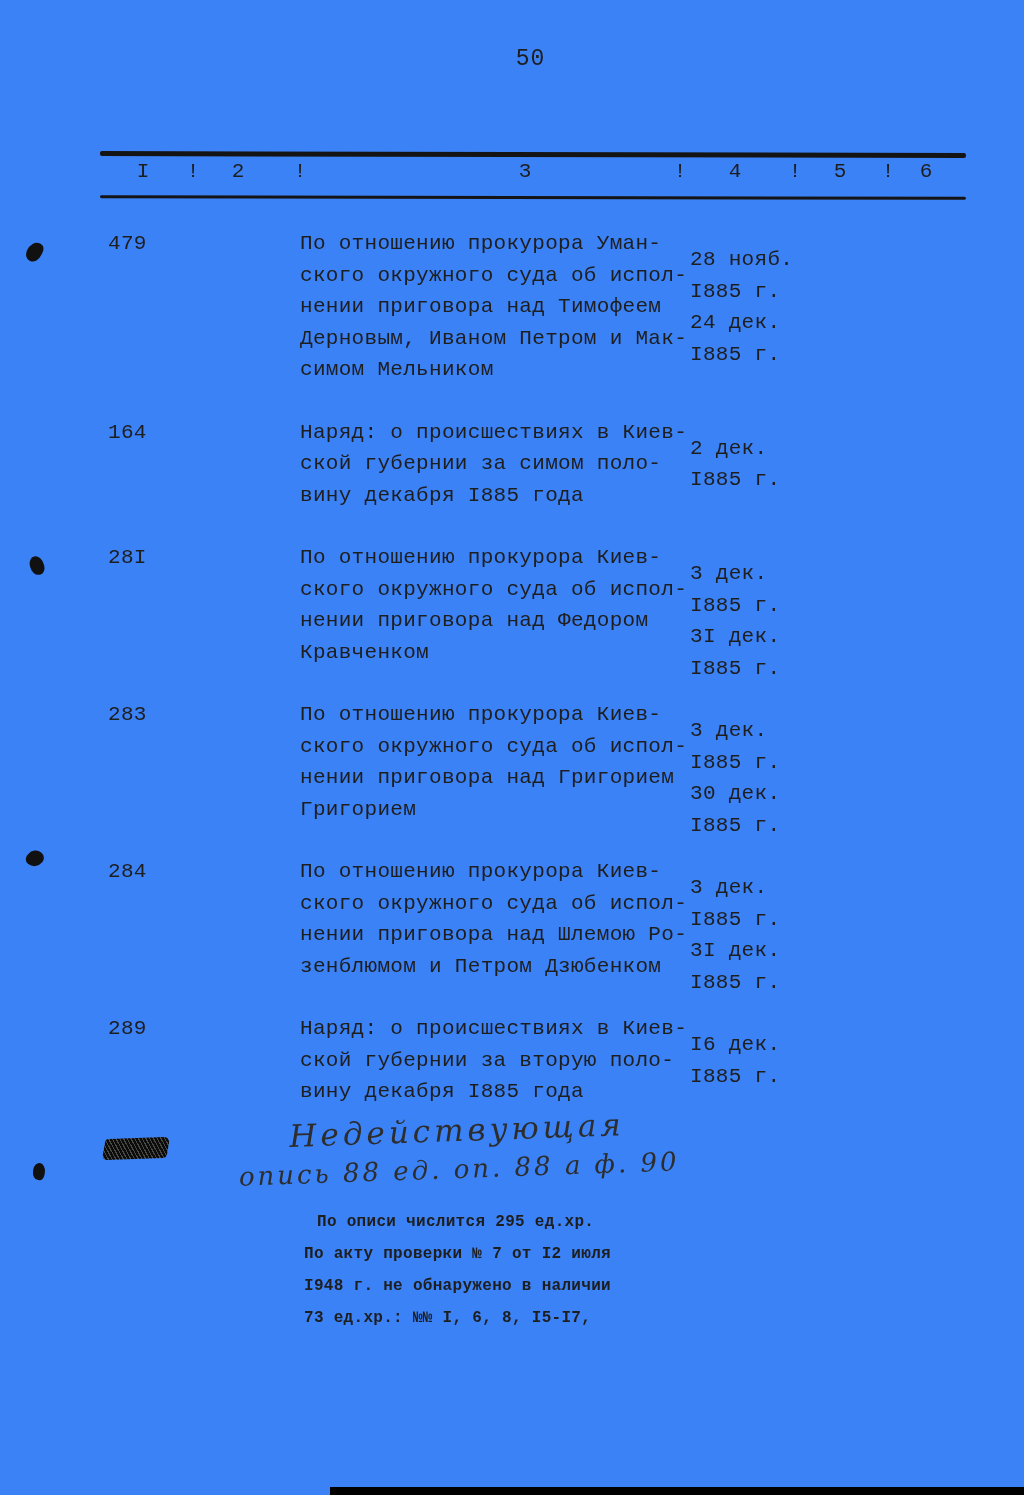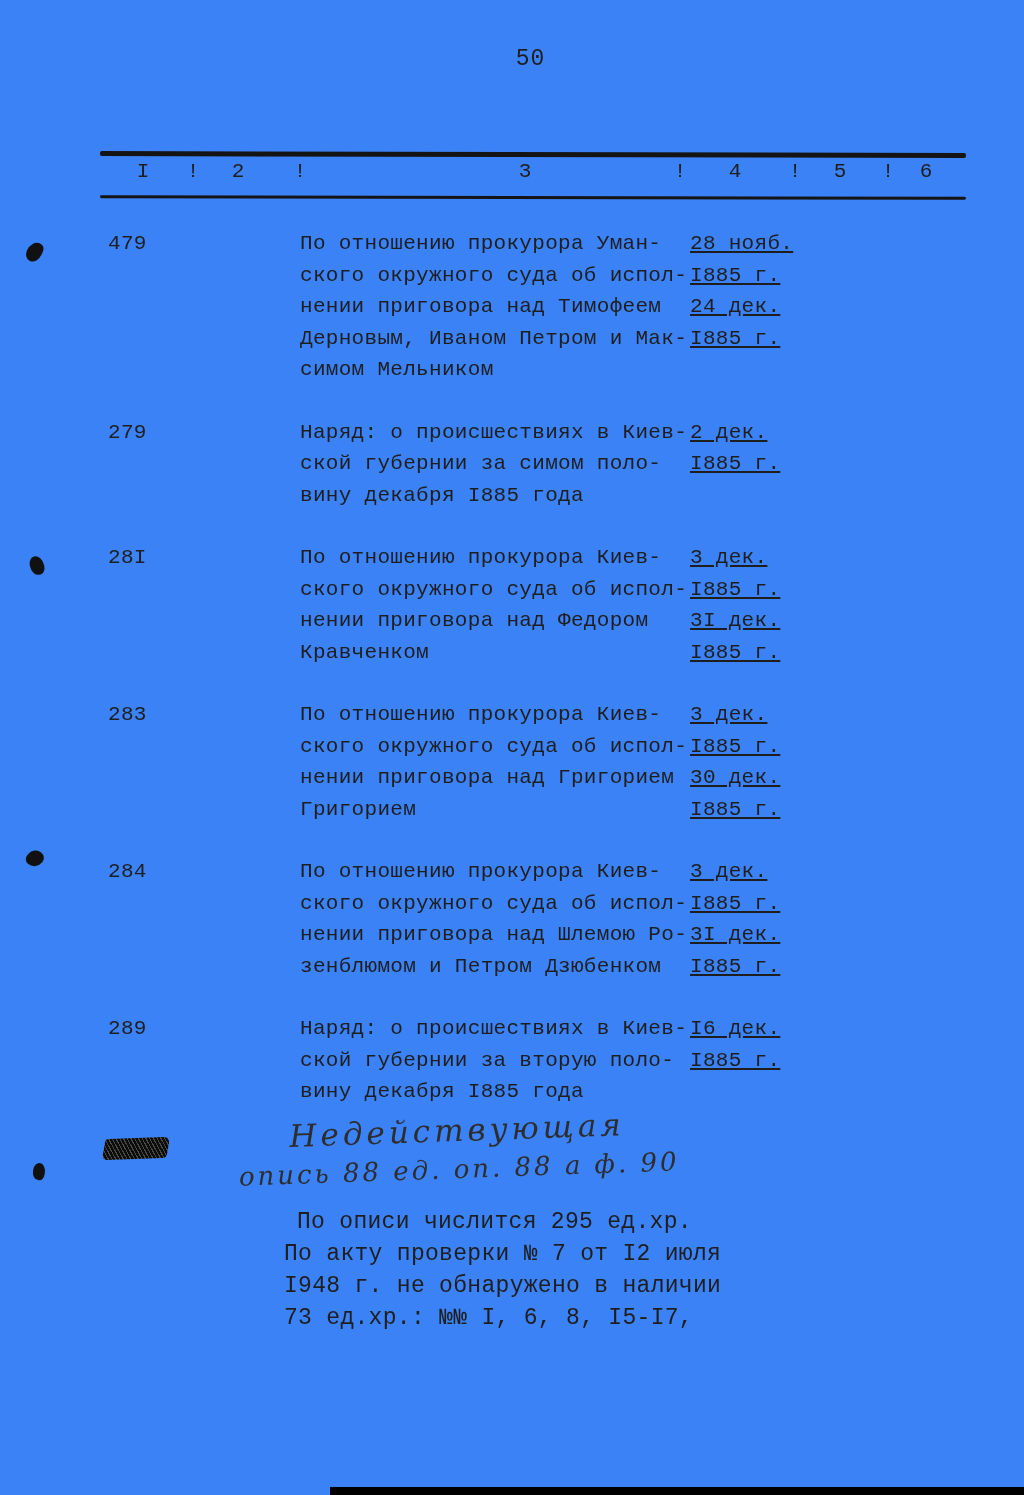--- a/index.html
+++ b/index.html
@@ -33,21 +33,21 @@
 
   .entries {
     position: absolute;
     top: 228px; left: 0; right: 0;
     font-size: 21px;
     letter-spacing: 0.3px;
   }
   .entry { position: relative; margin-bottom: 31px; }
   .entry-number { position: absolute; left: 108px; top: 0; line-height: 31.5px; }
   .entry-line { position: relative; height: 31.5px; line-height: 31.5px; padding-left: 300px; white-space: pre; }
-  .entry-line .date { position: absolute; left: 690px; top: 0; white-space: pre; text-decoration: underline; }
+  .entry-line .date { position: absolute; left: 690px; top: 16px; white-space: pre; }
 
   .handwriting {
     position: absolute;
     left: 238px; top: 1112px;
     transform: rotate(-2deg);
     font-family: "DejaVu Serif", serif;
     font-style: italic;
     color: #2d2d2d;
   }
   .hw-line-1 { font-size: 31px; letter-spacing: 4px; margin-left: 52px; }
@@ -57,25 +57,26 @@
     position: absolute;
     left: 104px; top: 1138px;
     width: 64px; height: 21px;
     background: repeating-linear-gradient(55deg, #0c0c0c 0 2px, #4a4a44 2px 3px);
     transform: skewX(-12deg) rotate(-2deg);
     border-radius: 3px 6px 4px 5px;
   }
 
   .notes {
     position: absolute;
-    left: 284px; top: 1206px;
-    font-size: 23px;
+    left: 304px; top: 1206px;
+    font-size: 16px;
     line-height: 32px;
     letter-spacing: 0.3px;
     white-space: pre;
+    font-weight: bold;
   }
   .note-line:first-child { padding-left: 13px; }
 
   .ink-mark { position: absolute; background: #111; }
   .ink-mark-1 { left: 27px;  top: 242px;  width: 15px; height: 20px; border-radius: 60% 35% 55% 45%; transform: rotate(24deg); }
   .ink-mark-2 { left: 30px;  top: 556px;  width: 14px; height: 19px; border-radius: 45% 60% 40% 55%; transform: rotate(-12deg); }
   .ink-mark-3 { left: 27px;  top: 850px;  width: 16px; height: 17px; border-radius: 55% 40% 60% 35%; transform: rotate(40deg); }
   .ink-mark-4 { left: 33px;  top: 1163px; width: 12px; height: 17px; border-radius: 50% 60% 40% 55%; transform: rotate(10deg); }
 
   .bottom-bar {
@@ -114,21 +115,21 @@
         <div class="entry-number">479</div>
         <div class="entry-lines">
           <div class="entry-line"><span class="desc">По отношению прокурора Уман-</span><span class="date">28 нояб.</span></div>
           <div class="entry-line"><span class="desc">ского окружного суда об испол-</span><span class="date">I885 г.</span></div>
           <div class="entry-line"><span class="desc">нении приговора над Тимофеем</span><span class="date">24 дек.</span></div>
           <div class="entry-line"><span class="desc">Дерновым, Иваном Петром и Мак-</span><span class="date">I885 г.</span></div>
           <div class="entry-line"><span class="desc">симом Мельником</span><span class="date"></span></div>
         </div>
       </div>
       <div class="entry">
-        <div class="entry-number">279</div>
+        <div class="entry-number">164</div>
         <div class="entry-lines">
           <div class="entry-line"><span class="desc">Наряд: о происшествиях в Киев-</span><span class="date">2 дек.</span></div>
           <div class="entry-line"><span class="desc">ской губернии за симом поло-</span><span class="date">I885 г.</span></div>
           <div class="entry-line"><span class="desc">вину декабря I885 года</span><span class="date"></span></div>
         </div>
       </div>
       <div class="entry">
         <div class="entry-number">28I</div>
         <div class="entry-lines">
           <div class="entry-line"><span class="desc">По отношению прокурора Киев-</span><span class="date">3 дек.</span></div>

